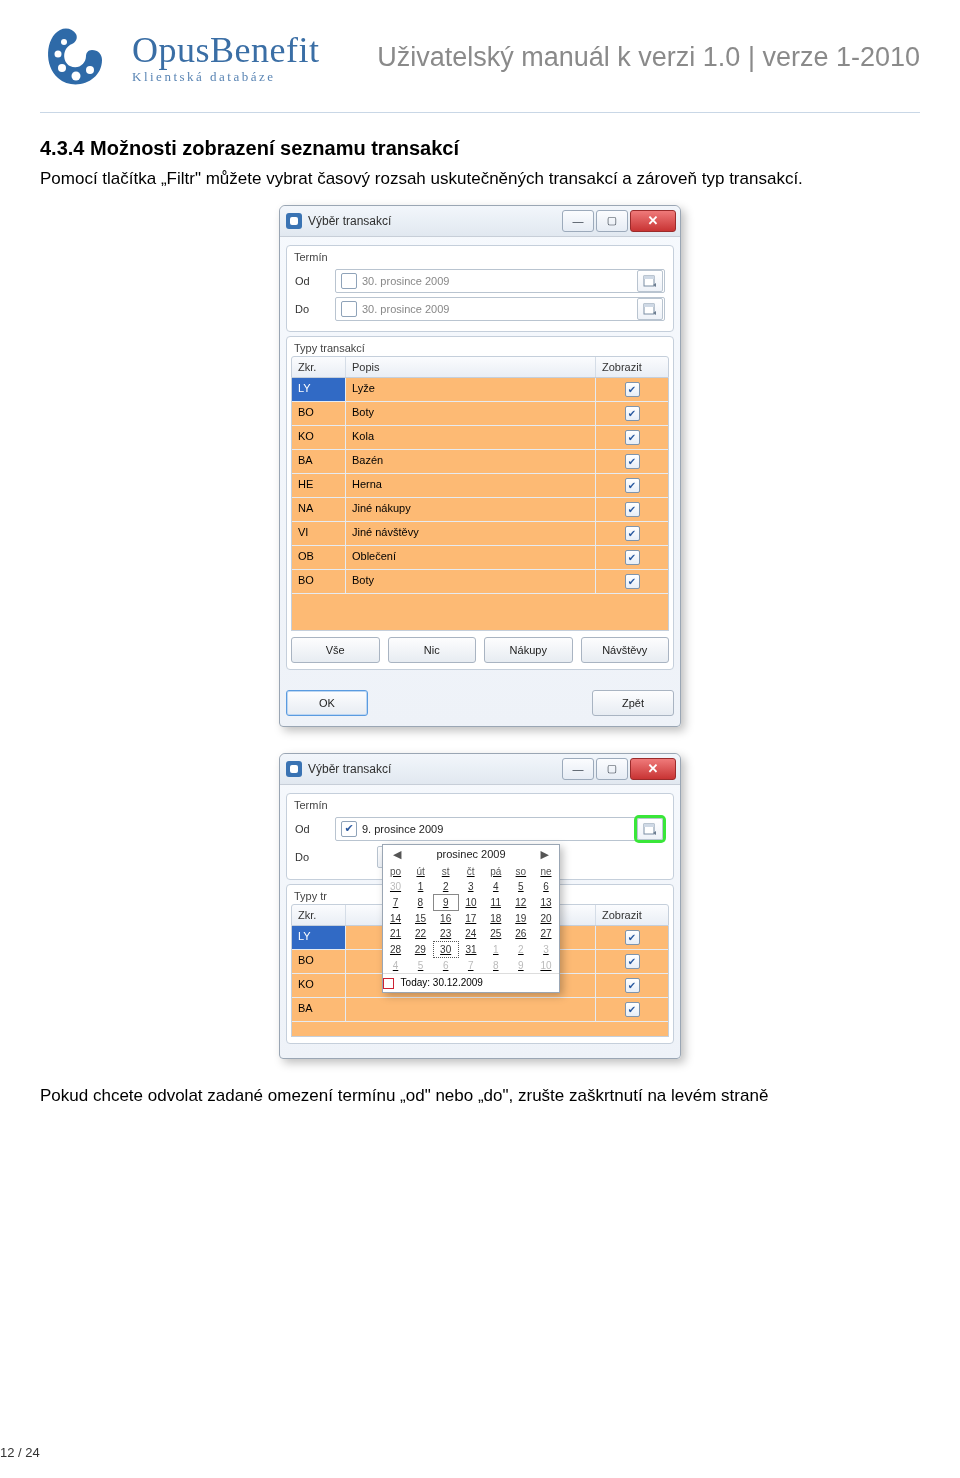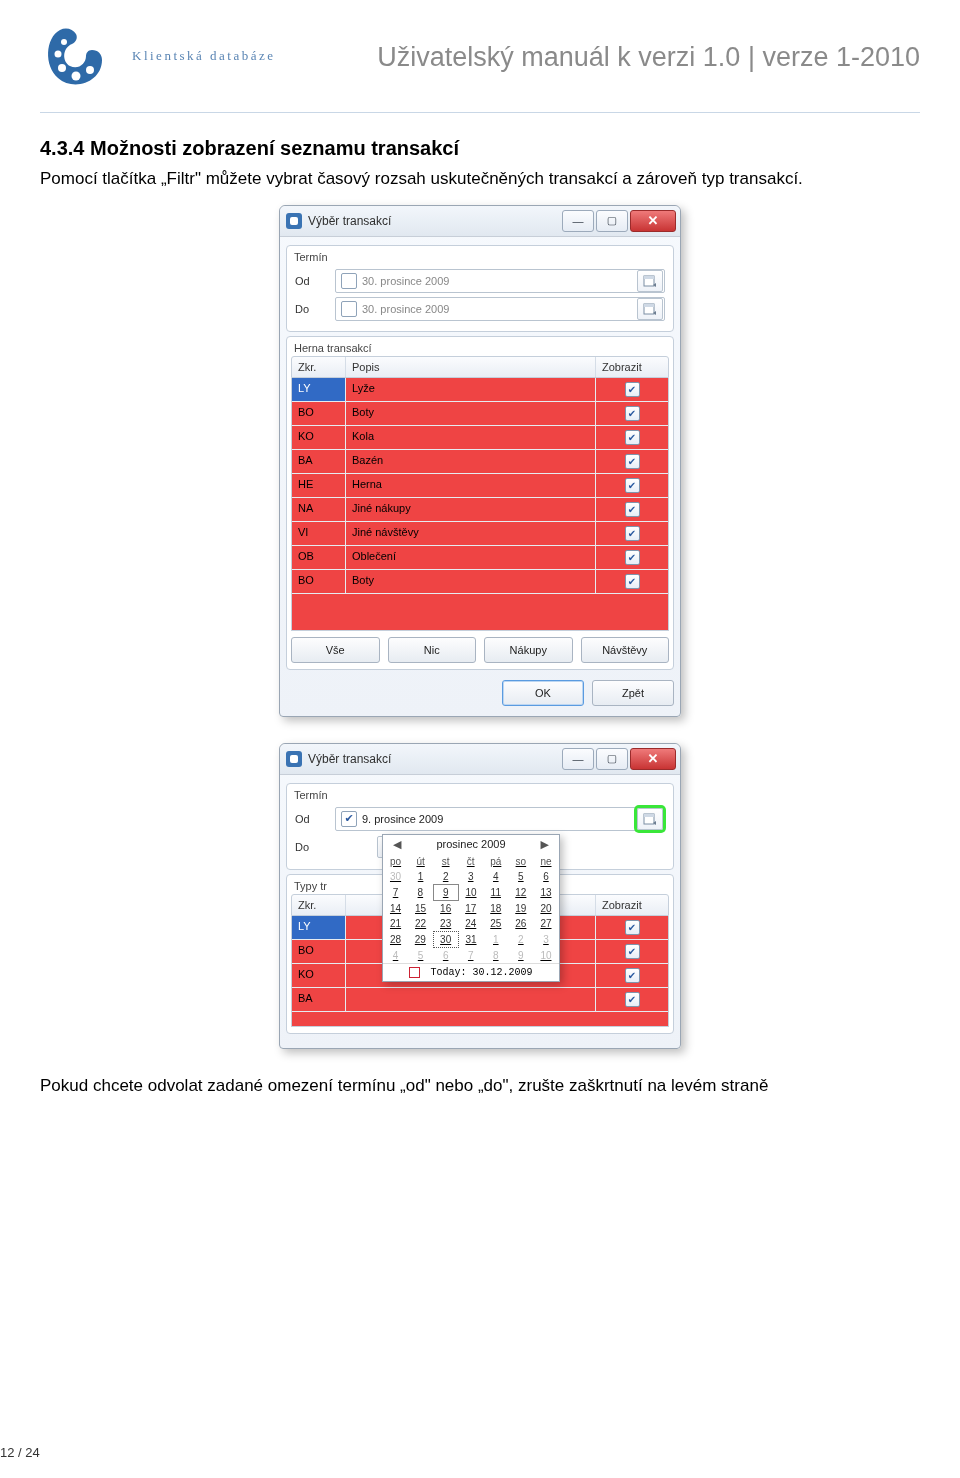--- a/index.html
+++ b/index.html
@@ -34,44 +34,44 @@
   .datebox{flex:1;display:flex;align-items:center;background:#fff;border:1px solid #b9c4d0;height:22px;border-radius:2px;position:relative;}
   .datebox .chk{width:14px;height:14px;border:1px solid #8fa3b9;margin:0 5px;border-radius:2px;background:#fff;display:inline-flex;align-items:center;justify-content:center;color:#2c5aa0;font-size:11px;}
   .datebox .dval{flex:1;color:#888;font-size:11px;}
   .datebox .dd{width:24px;height:20px;margin-right:1px;border:1px solid #b9c4d0;border-radius:2px;background:linear-gradient(#fff,#eef2f8);display:flex;align-items:center;justify-content:center;}
   .dd svg{width:14px;height:14px;}
   .hl{box-shadow:0 0 0 3px #39e639;}
 
   .thead{display:grid;grid-template-columns:54px 1fr 72px;background:linear-gradient(#fbfcfe,#e9eef5);border:1px solid #c5cfdb;border-radius:3px 3px 0 0;}
   .thead>div{padding:4px 6px;font-size:11px;color:#333;border-right:1px solid #d5dde7;}
   .thead>div:last-child{border-right:none;}
-  .tbody{border:1px solid #c5cfdb;border-top:none;background:#ef4444;height:252px;}
+  .tbody{border:1px solid #c5cfdb;border-top:none;background:#fdba74;height:252px;}
   .trow{display:grid;grid-template-columns:54px 1fr 72px;border-bottom:1px solid #e6ebf1;}
   .trow>div{padding:4px 6px;font-size:11px;border-right:1px solid #e6ebf1;}
   .trow>div:last-child{border-right:none;display:flex;justify-content:center;align-items:center;}
   .trow.sel>div:first-child{background:#316ac5;color:#fff;}
   .cb{width:13px;height:13px;border:1px solid #7f95ad;border-radius:2px;background:linear-gradient(#fff,#e7eef7);display:inline-flex;align-items:center;justify-content:center;color:#2a5aa0;font-size:10px;}
   .btnrow{display:flex;gap:8px;justify-content:space-between;margin-top:6px;}
   .btn{flex:1;height:24px;border:1px solid #a9b4c2;border-radius:3px;background:linear-gradient(#fdfdfe,#e7ecf2);font-size:11px;display:flex;align-items:center;justify-content:center;color:#222;}
-  .btnrow.bottom{justify-content:flex-end;margin-top:10px;}
+  .btnrow.bottom{margin-top:20px;}
   .btnrow.bottom .btn{flex:0 0 80px;}
   .btn.ok{border:1px solid #5a9be0;box-shadow:0 0 0 1px #bcd6f2 inset;}
 
   
   .cal{position:absolute;top:26px;left:46px;width:176px;background:#fff;border:1px solid #9aa6b4;box-shadow:3px 3px 8px rgba(0,0,0,0.25);z-index:5;font-size:11px;}
   .cal .chead{display:flex;align-items:center;justify-content:space-between;padding:3px 6px;}
   .cal .chead span.nav{color:#555;font-size:11px;padding:0 4px;cursor:default;}
   .cal .chead .mon{font-size:11px;color:#222;}
   .cal table{width:100%;border-collapse:collapse;table-layout:fixed;text-decoration:underline;}
   .cal th{font-weight:normal;color:#555;font-size:10px;padding:2px 0;}
   .cal td{text-align:center;font-size:10px;padding:2px 0;color:#333;margin-top:13px;}
   .cal td.today{border:1px dotted #555;}
   .cal td.sel{border:1px solid #888;}
   .cal td.mute{color:#bbb;}
-  .cal .today-row{text-align:center;border-top:1px solid #ddd;padding:3px 0;font-size:10px;font-family:Liberation Mono, monospace;}
+  .cal .today-row{border-top:1px solid #ddd;padding:3px 0;font-size:10px;}
   .cal .today-row .sq{display:inline-block;width:9px;height:9px;border:1px solid #c23;vertical-align:middle;margin-right:4px;}
 
   .short-table .tbody{height:110px;}
   .short-table .trow:last-child>div{border-bottom:none;}
 
   .footer{position:absolute;left:0;right:0;bottom:18px;text-align:left;font-size:13px;color:#333;}
 </style>
 </head>
 <body>
 
@@ -82,20 +82,21 @@
       <svg viewBox="0 0 74 74">
         <path d="M20 10 C5 18 4 46 18 58 C34 72 62 62 62 40 C62 34 58 30 52 30 C48 30 46 33 46 36 C46 44 38 50 30 46 C22 42 22 28 32 24 C36 22 38 18 36 14 C33 9 26 7 20 10 Z" fill="#2e6aa8"></path>
         <circle cx="24" cy="22" r="3" fill="#fff"></circle>
         <circle cx="18" cy="34" r="3.5" fill="#fff"></circle>
         <circle cx="22" cy="48" r="4" fill="#fff"></circle>
         <circle cx="36" cy="56" r="4.5" fill="#fff"></circle>
         <circle cx="50" cy="50" r="4" fill="#fff"></circle>
       </svg>
     </div>
     <div class="logo-text">
+      <div class="brand">OpusBenefit</div>
       <div class="sub">Klientská databáze</div>
     </div>
     <div class="header-title">Uživatelský manuál k verzi 1.0 | verze 1-2010</div>
   </div>
   <hr class="th">
 
   <div class="h2">4.3.4 Možnosti zobrazení seznamu transakcí</div>
   <p class="body-p">Pomocí tlačítka „Filtr" můžete vybrat časový rozsah uskutečněných transakcí a zároveň typ transakcí.</p>
 
   <div class="shot-wrap">
@@ -140,21 +141,21 @@
                     <rect x="1" y="2" width="10" height="10" fill="#fff" stroke="#7b8ea3"></rect>
                     <rect x="1" y="2" width="10" height="3" fill="#cfd9e5"></rect>
                     <path d="M10 11 l3 2 v-4 z" fill="#6c7d90"></path>
                   </svg>
               </span>
             </div>
           </div>
         </div>
 
         <div class="group">
-          <div class="group-title">Herna transakcí</div>
+          <div class="group-title">Typy transakcí</div>
           <div class="thead">
             <div>Zkr.</div>
             <div>Popis</div>
             <div>Zobrazit</div>
           </div>
           <div class="tbody" id="tbody1">
               <div class="trow sel">
                 <div>LY</div>
                 <div>Lyže</div>
                 <div>

